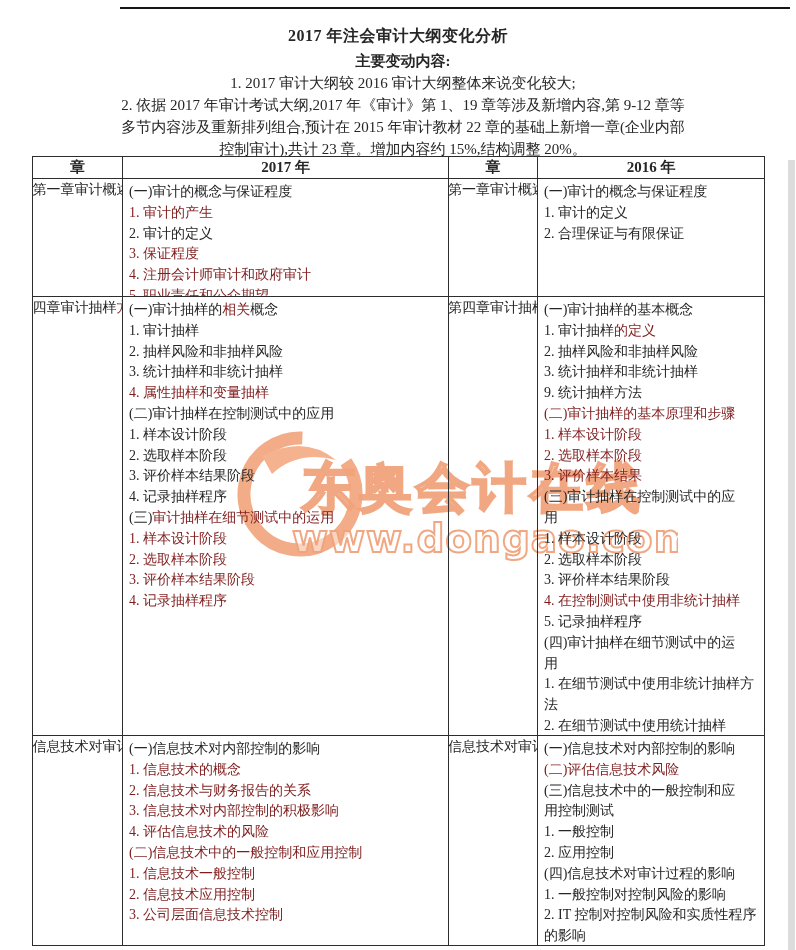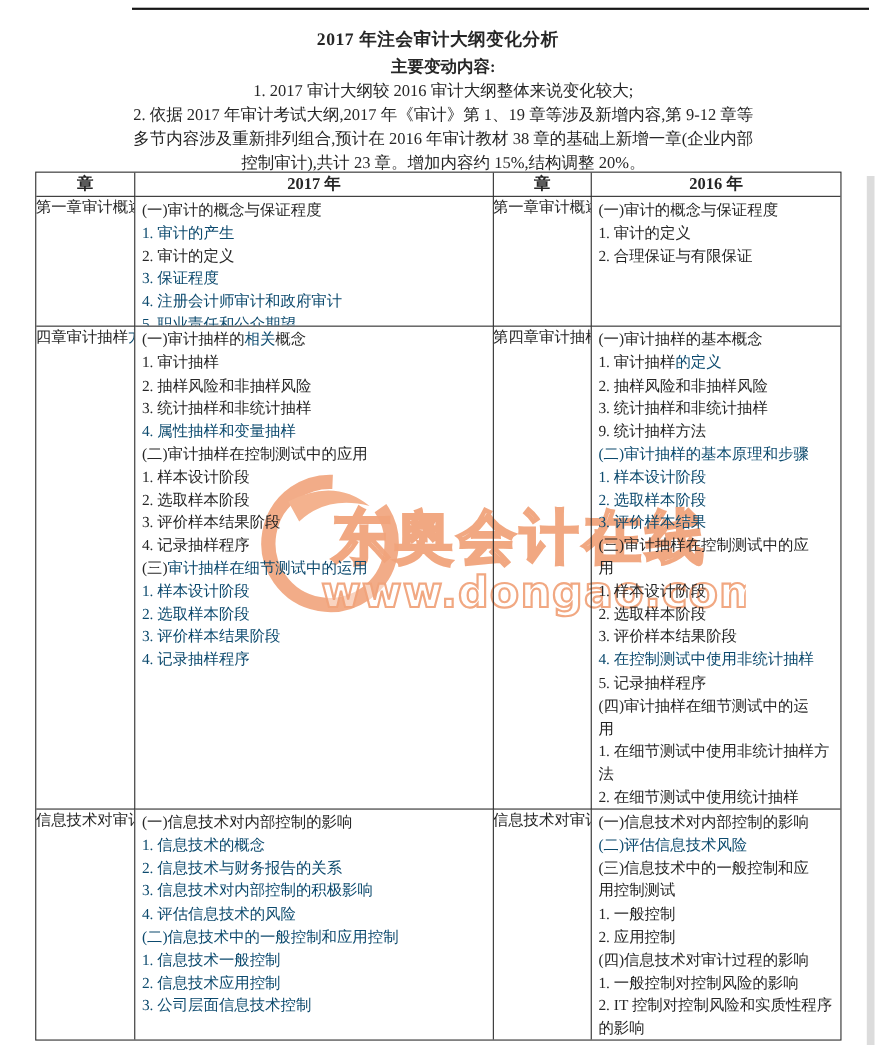--- a/index.html
+++ b/index.html
@@ -20,37 +20,37 @@
     border:1px solid #2d2d2d;width:731px;
   }
   .cell{box-sizing:border-box;border-right:1px solid #2d2d2d;border-bottom:1px solid #2d2d2d;
         overflow:hidden;font-size:14px;background:transparent;}
   .c4{border-right:none;}
   .rlast{border-bottom:none;}
   .head{font-weight:bold;font-size:15px;display:flex;align-items:center;justify-content:center;}
   .chap{display:flex;flex-direction:row;justify-content:center;padding-left:8px;line-height:21px;}
   .cont{padding:3px 0 0 6px;line-height:20.8px;}
   .ln{white-space:nowrap;}
-  .red{color:#0c4a6e;text-align:right;}
+  .red{color:#7f1d1d;text-align:right;}
   .edge{position:absolute;left:788px;top:160px;width:7px;height:790px;background:#dcdcdc;z-index:3;}
 </style>
 </head>
 <body>
 
 <div class="page">
 
   <div class="topline"></div>
 
   <div class="title">2017 年注会审计大纲变化分析</div>
 
   <div class="intro">
     <div class="h">主要变动内容:</div>
     <div>1. 2017 审计大纲较 2016 审计大纲整体来说变化较大;</div>
     <div>2. 依据 2017 年审计考试大纲,2017 年《审计》第 1、19 章等涉及新增内容,第 9-12 章等</div>
-    <div>多节内容涉及重新排列组合,预计在 2016 年审计教材 38 章的基础上新增一章(企业内部</div>
+    <div>多节内容涉及重新排列组合,预计在 2015 年审计教材 22 章的基础上新增一章(企业内部</div>
     <div>控制审计),共计 23 章。增加内容约 15%,结构调整 20%。</div>
   </div>
 
   <svg class="wm" width="450" height="150" viewBox="0 0 450 150" aria-hidden="true">
     <g opacity="0.9">
       <circle cx="72" cy="74" r="56" fill="none" stroke="#f1a47c" stroke-width="13" stroke-dasharray="300 62" transform="rotate(-35 72 74)"></circle>
       <path d="M34 36 q42 -22 74 4 q-38 -10 -64 14 z" fill="#f3aa82" stroke="none"></path>
     </g>
     <g font-family="DejaVu Sans, sans-serif" font-weight="bold" stroke="#f1a47c" fill="#ffffff" fill-opacity="0.5" opacity="0.95">
       <text x="74" y="86" font-size="53" letter-spacing="4" stroke-width="2.4">东奥会计在线</text>

